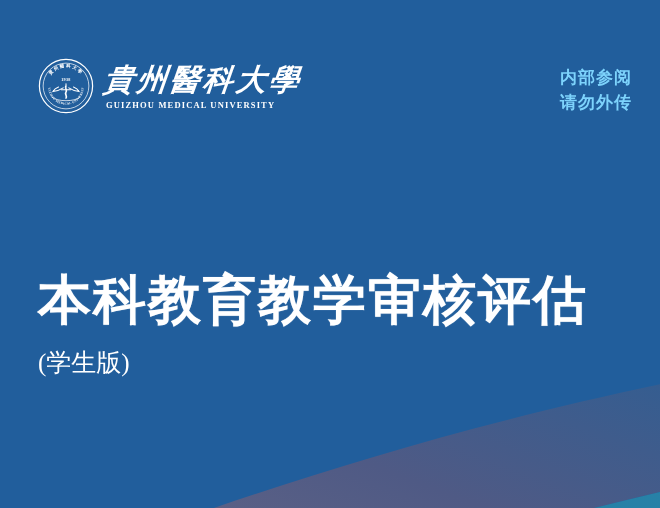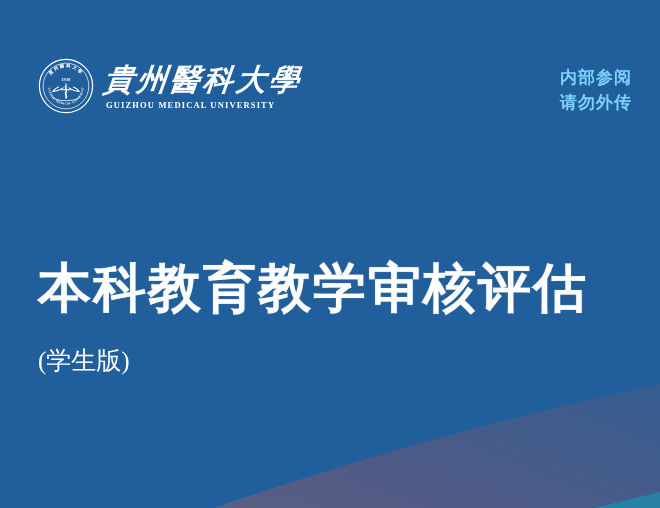--- a/index.html
+++ b/index.html
@@ -90,21 +90,21 @@
     font-weight: 700;
     line-height: 1.45;
     letter-spacing: 1px;
     white-space: nowrap;
   }
 
   
   .titleblock {
     position: absolute;
     left: 38px;
-    top: 252px;
+    top: 264px;
     width: 600px;
   }
 
   .title-line {
     color: #ffffff;
     font-family: "Liberation Serif", "DejaVu Serif", serif;
     font-weight: 700;
     font-size: 53px;
     line-height: 72px;
     letter-spacing: 2px;
@@ -113,21 +113,21 @@
   }
 
   .subtitle {
     color: #ffffff;
     font-family: "Liberation Serif", "DejaVu Serif", serif;
     font-weight: 400;
     font-size: 25px;
     line-height: 1;
     letter-spacing: 0px;
     white-space: nowrap;
-    margin-top: 24px;
+    margin-top: 14px;
   }
 </style>
 </head>
 <body>
 
 <div id="cover">
 
   <svg id="deco" width="660" height="508" viewBox="0 0 660 508" xmlns="http://www.w3.org/2000/svg">
     <defs>
       <linearGradient id="gBand1" x1="0" y1="1" x2="1" y2="0">

